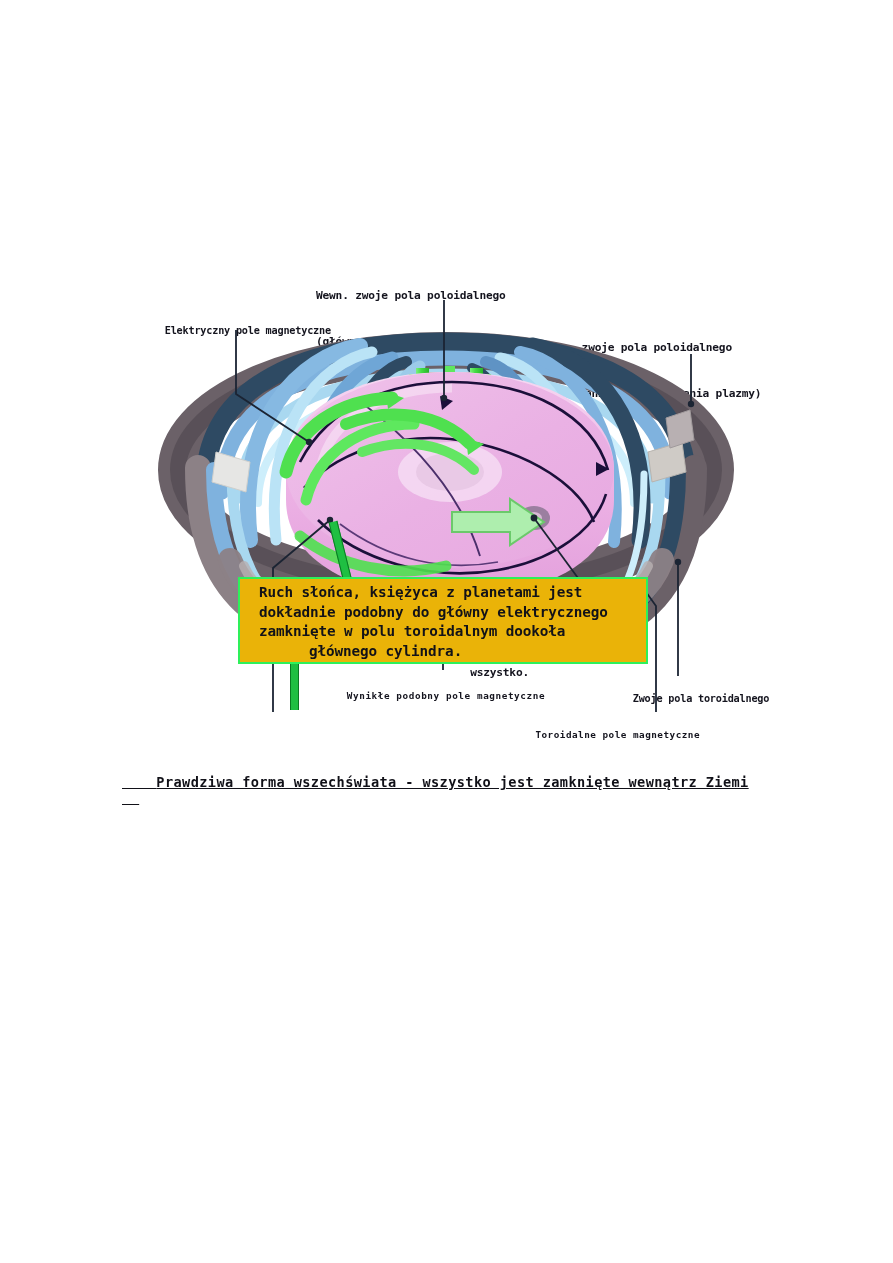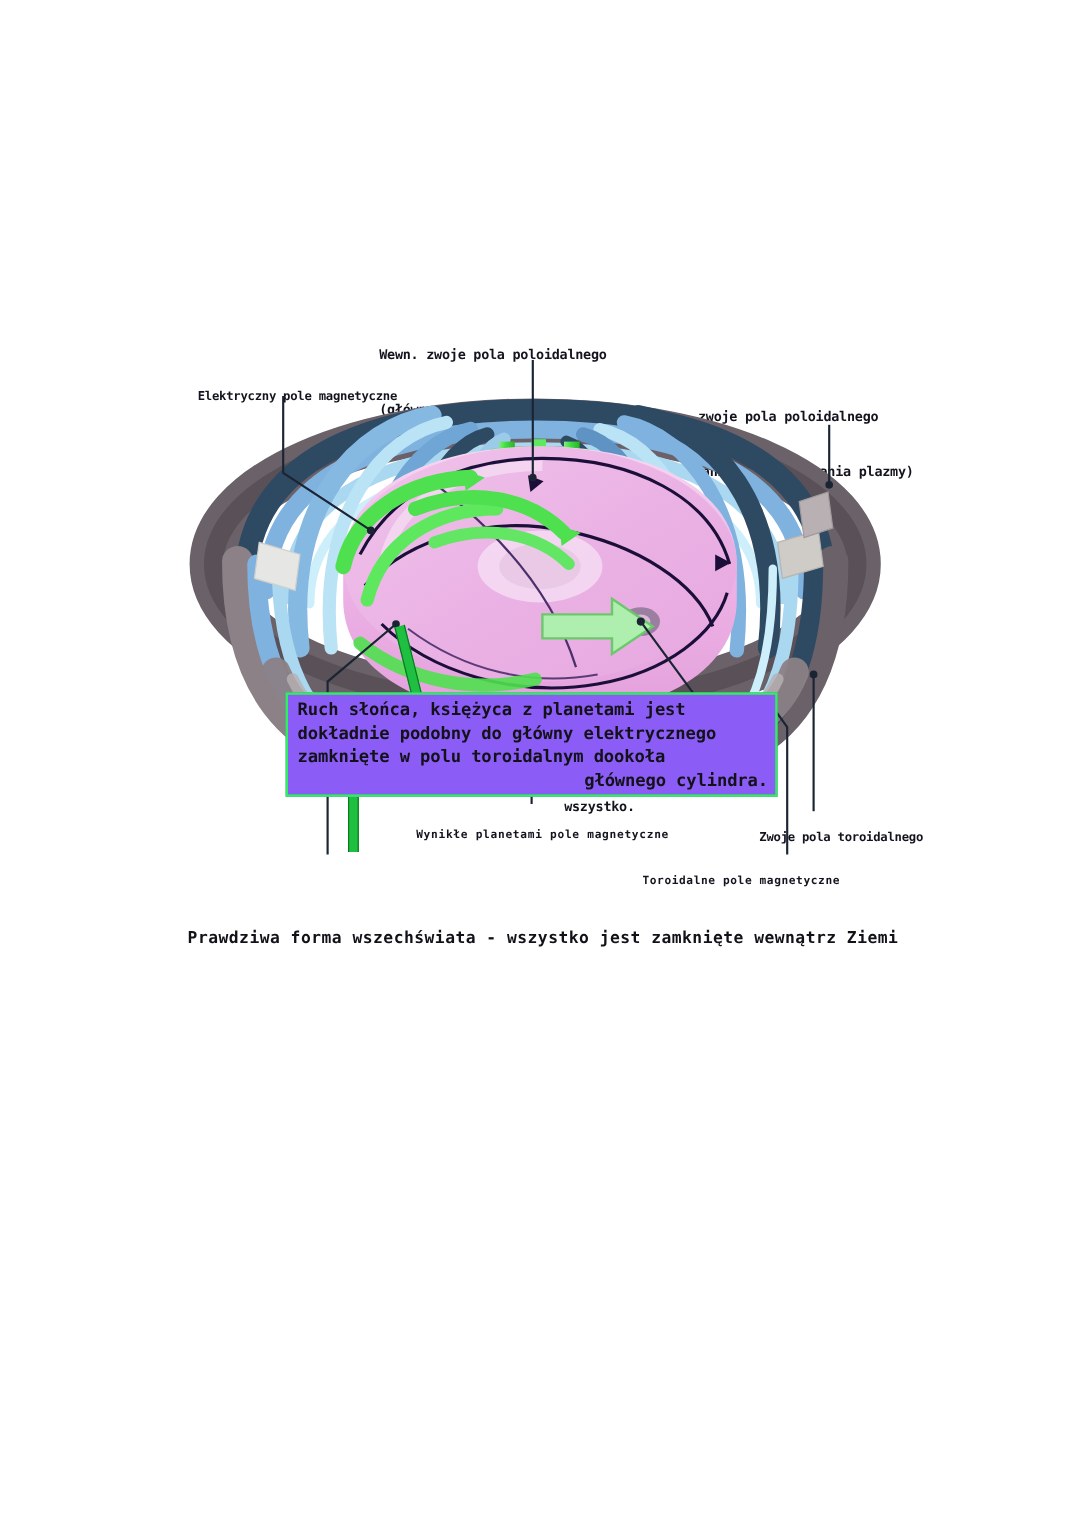--- a/index.html
+++ b/index.html
@@ -30,33 +30,33 @@
     position:absolute;
     font-family:"DejaVu Sans Mono","Liberation Mono",monospace;
     font-size:13.6px;font-weight:700;color:#111118;
     letter-spacing:0.4px;white-space:pre;
   }
 
   
   #callout{
     position:absolute;
     left:238px;top:577px;width:410px;height:87px;
-    background:#8b5cf6;
+    background:#eab308;
     border:2.5px solid #2ef05a;
     box-sizing:border-box;
     z-index:40;
-    padding:4px 6px 0 8px;
+    padding:4px 6px 0 19px;
   }
   #callout p{
     margin:0;
     font-family:"DejaVu Sans Mono","Liberation Mono",monospace;
     font-size:14.3px;font-weight:700;color:#121218;
     line-height:19.6px;white-space:pre;letter-spacing:-0.1px;
   }
-  #callout p.indent{padding-left:50px;text-align:right;}
+  #callout p.indent{padding-left:50px;}
 
   
   .green-stem{
     position:absolute;z-index:39;
     background:#1fbf42;
     border-left:1.6px solid #0a7a22;
     border-right:1.6px solid #0a7a22;
   }
   svg.overlay{position:absolute;left:0;top:0;width:893px;height:1263px;overflow:visible;}
   svg.lines{z-index:35;}
@@ -253,36 +253,36 @@
   <div class="lbl sz11 ctr" style="left:513px;top:310px;">
     <div>Zewn. zwoje pola poloidalnego</div>
     <div>(dla kierowania ikształtowania plazmy)</div>
   </div>
 
   <div class="lbl sz11" style="left:444px;top:650px;color:#14141e;">
     <span>wszystko.</span>
   </div>
 
   <div class="lbl sz9" style="left:322px;top:677px;letter-spacing:0.6px;">
-    <span>Wynikłe planetami pole magnetyczne</span>
+    <span>Wynikłe podobny pole magnetyczne</span>
   </div>
 
   <div class="lbl sz10" style="left:609px;top:678px;">
     <span>Zwoje pola toroidalnego</span>
   </div>
 
   <div class="lbl sz9" style="left:511px;top:716px;letter-spacing:0.5px;">
     <span>Toroidalne pole magnetyczne</span>
   </div>
 
 
   <div id="callout">
     <p>Ruch słońca, księżyca z planetami jest</p>
     <p>dokładnie podobny do główny elektrycznego</p>
     <p>zamknięte w polu toroidalnym dookoła</p>
     <p class="indent">głównego cylindra.</p>
   </div>
 
-  <div class="caption" style="left:122px;top:758px;">
+  <div class="caption" style="left:122px;top:758px;text-decoration:underline;">
     <span>Prawdziwa forma wszechświata - wszystko jest zamknięte wewnątrz Ziemi</span>
   </div>
 
 </div>
 
 </body></html>

